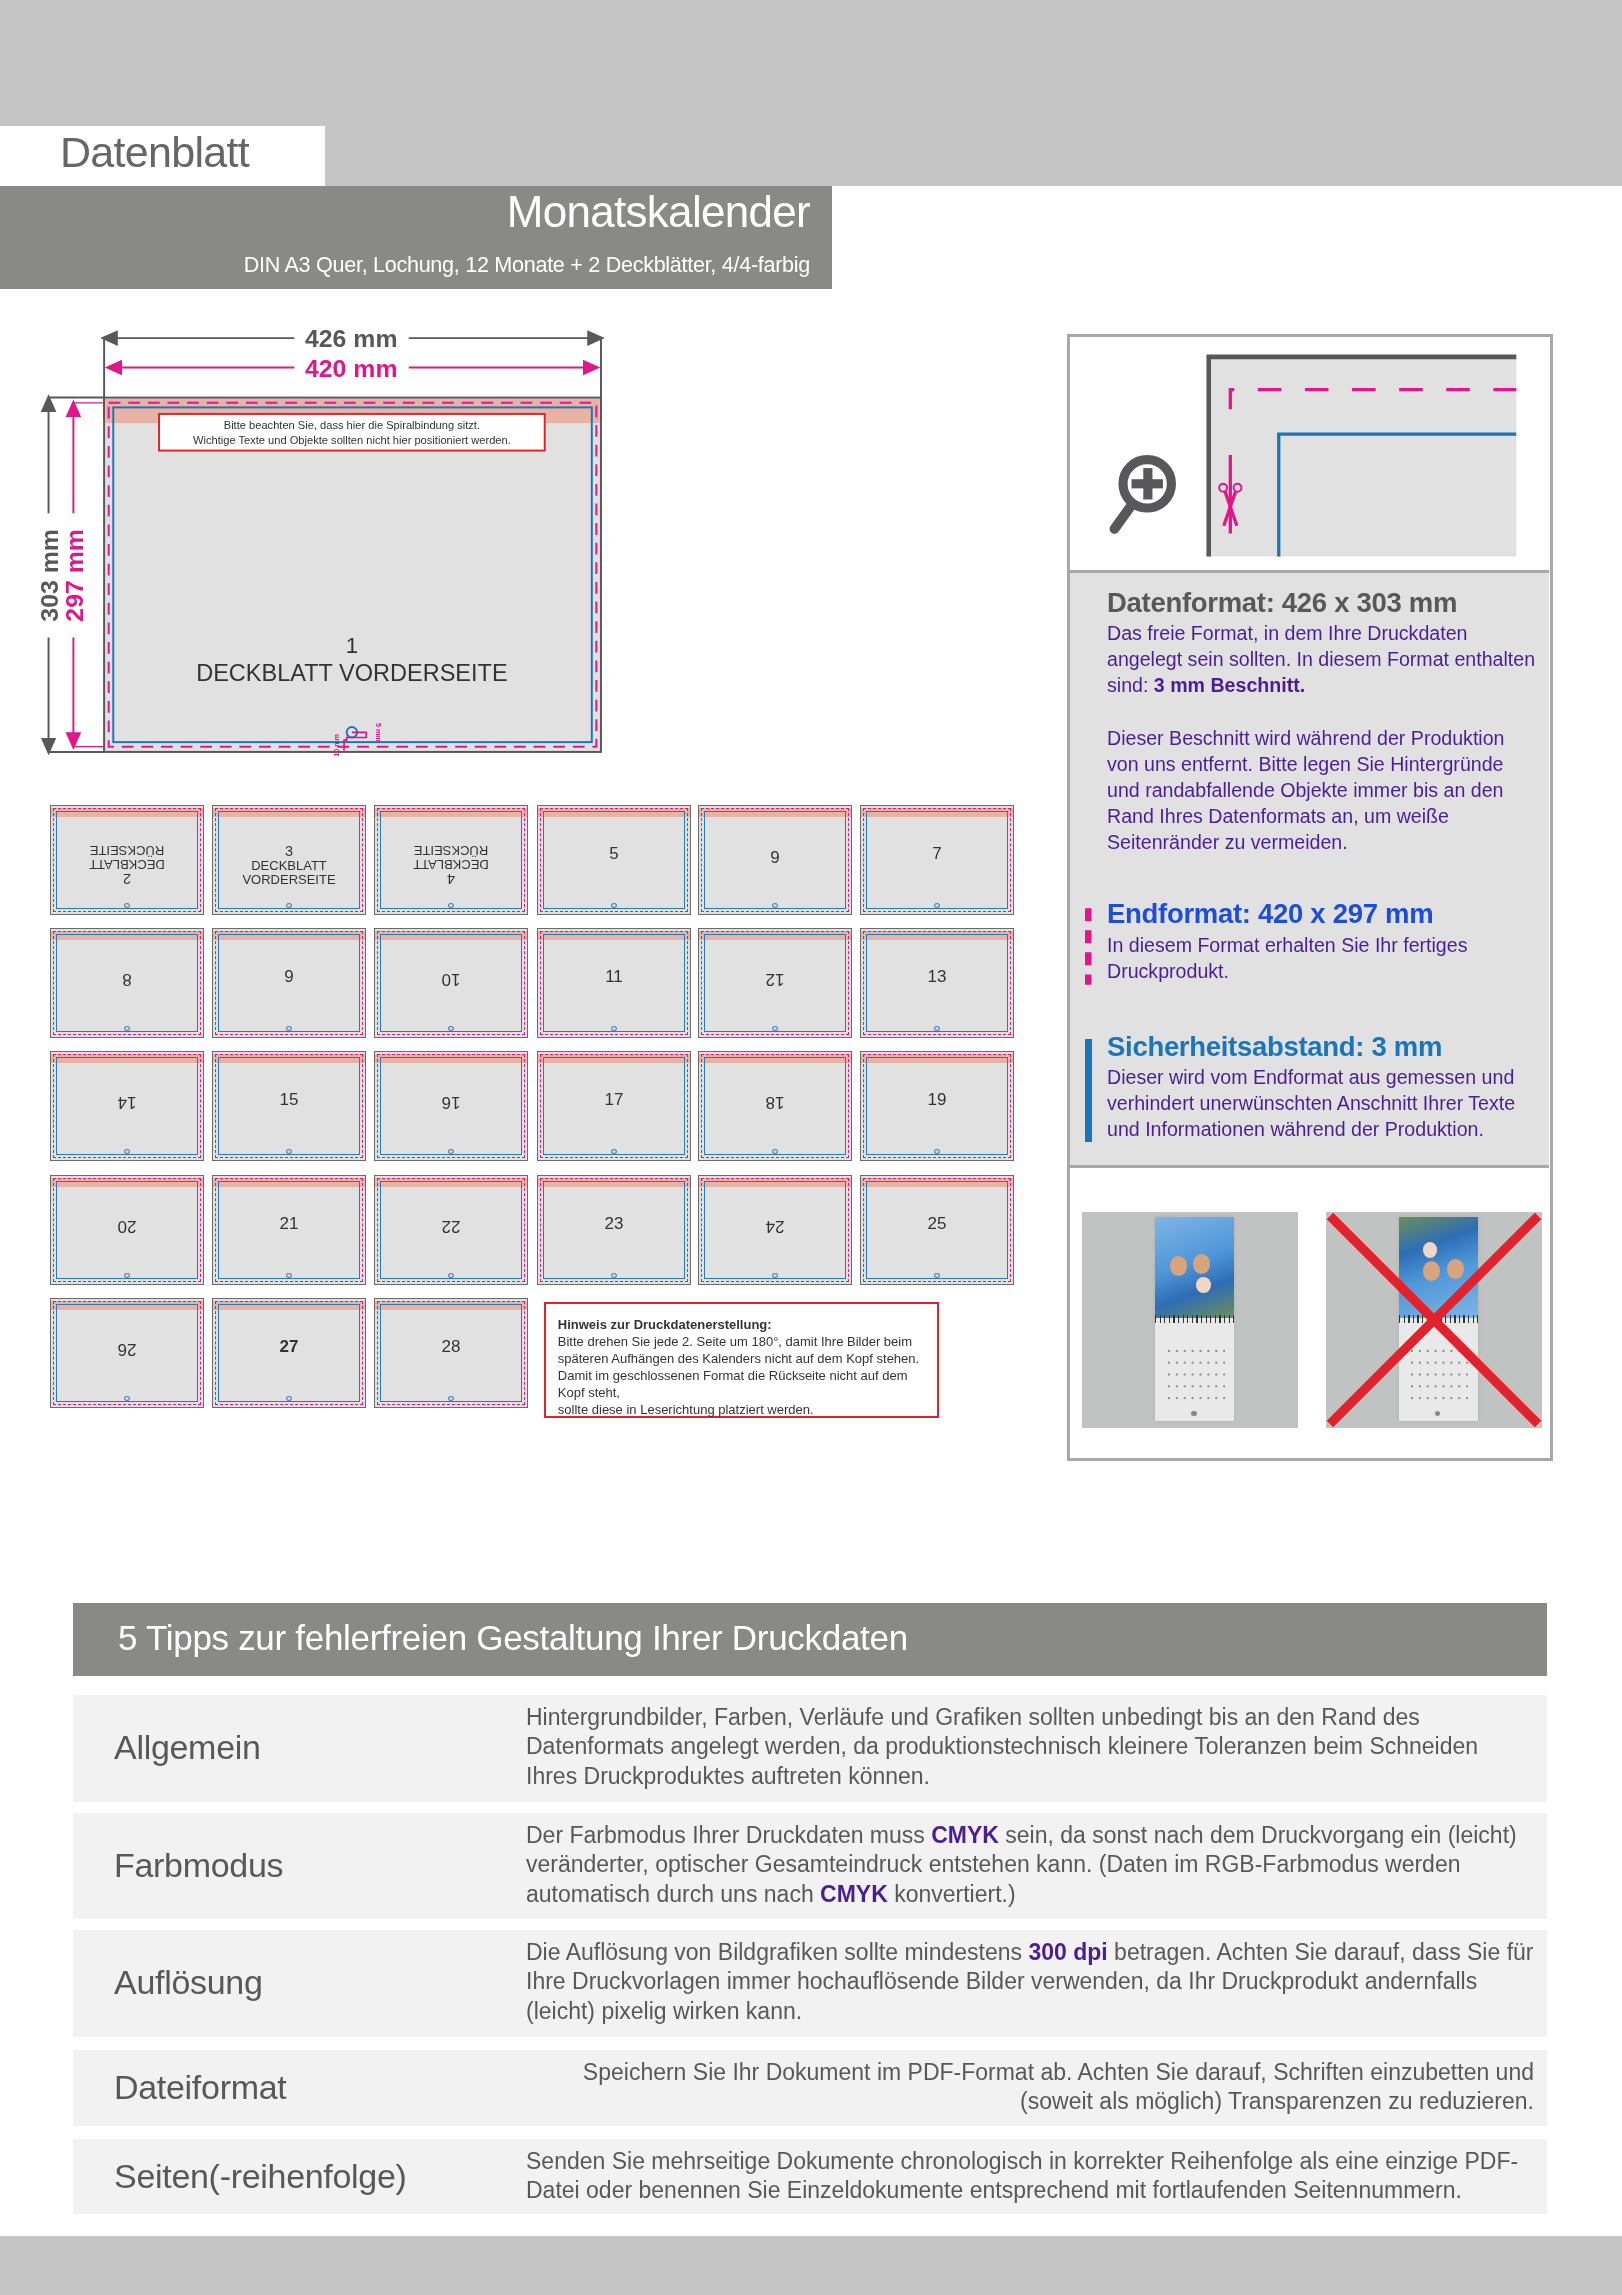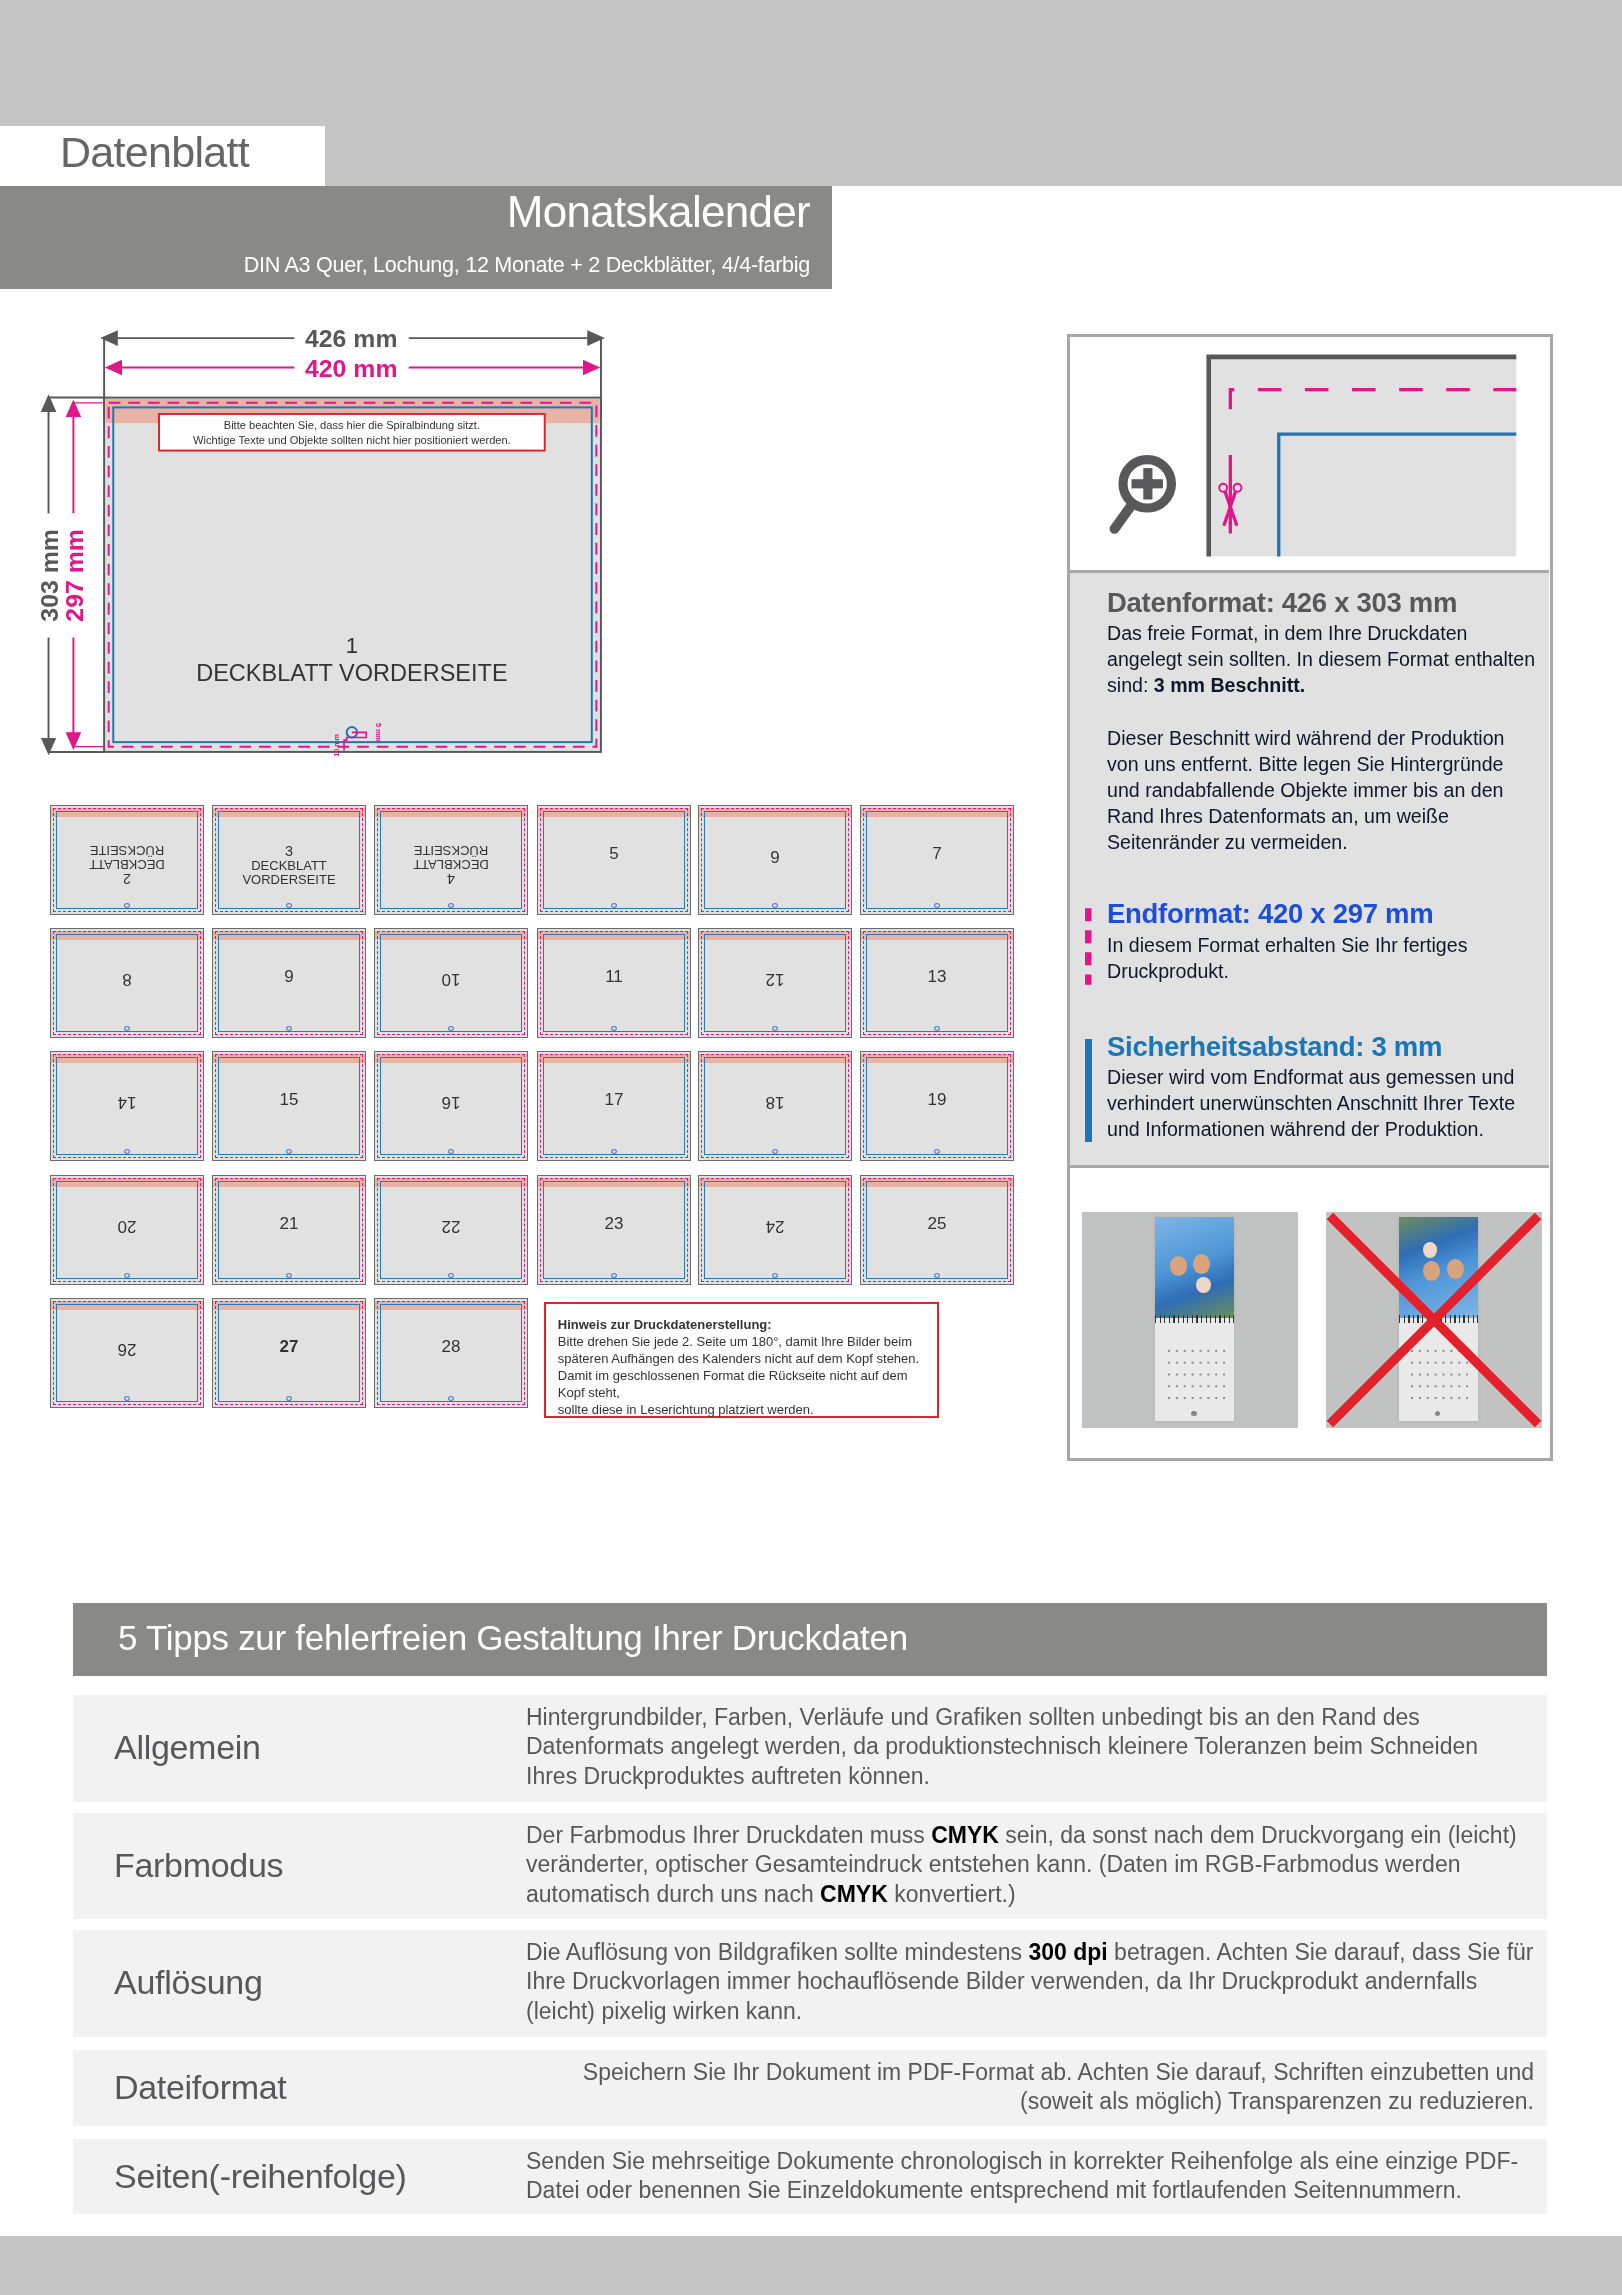--- a/index.html
+++ b/index.html
@@ -31,21 +31,21 @@
   .thumb .hole { position: absolute; left: 50%; bottom: 5.9px; width: 5.2px; height: 5.2px; margin-left: -2.6px; border: 1px solid #2a78bd; border-radius: 50%; background: #e0168a22; }
 
   #note-box { left: 544px; top: 1302px; width: 395px; height: 116px; border: 2.6px solid #e3212a; background: #ffffff; padding: 11.8px 11.8px; font-size: 13px; line-height: 17px; color: #333; }
   #note-box .note-title { font-weight: bold; }
 
   
   #right-panel { left: 1067px; top: 334px; width: 486px; height: 1127px; border: 3.3px solid #a8a8a8; background: #ffffff; }
   #zoom-area { left: 0; top: 0; width: 479px; height: 236px; background: #ffffff; border-bottom: 3.3px solid #a8a8a8; }
   #info-block { left: 0; top: 236px; width: 479px; height: 595px; background: #e1e1e1; border-bottom: 3.3px solid #a8a8a8; }
   .info-head { position: absolute; left: 37px; font-weight: bold; font-size: 27.5px; letter-spacing: -0.3px; white-space: nowrap; }
-  .info-body { position: absolute; left: 37px; width: 432px; font-size: 19.6px; line-height: 26px; color: #0f172a; }
+  .info-body { position: absolute; left: 37px; width: 432px; font-size: 19.6px; line-height: 26px; color: #4c1d95; }
   #info-head-1 { top: 14.4px; color: #58585a; }
   #info-body-1 { top: 47px; }
   #info-body-1b { top: 152px; }
   #info-head-2 { top: 325px; color: #1d4ed8; }
   #info-body-2 { top: 359px; }
   #info-head-3 { top: 458px; color: #1a75b9; }
   #info-body-3 { top: 491px; }
   #mark-endformat { left: 15px; top: 335px; width: 6.5px; height: 77px; }
   #mark-safe { left: 15px; top: 466px; width: 6.5px; height: 103px; background: #1a75b9; }
   #photo-area { left: 0; top: 834px; width: 479px; height: 286px; background: #ffffff; }
@@ -59,21 +59,21 @@
   .cal-grid { position: absolute; left: 9.2px; top: 128px; width: 60px; height: 59px; background-image: radial-gradient(#888 0.7px, transparent 1px); background-size: 7.9px 11.8px; }
   .cal-hole { position: absolute; left: 36px; bottom: 5.2px; width: 5.2px; height: 5.2px; border-radius: 50%; background: #888; }
   #cross-svg { position: absolute; left: 0; top: 0; width: 216px; height: 216px; }
 
   
   #tips-header { left: 73px; top: 1603px; width: 1474px; height: 73px; background: #898a88; }
   #tips-title { left: 118px; top: 1618px; font-size: 35px; color: #ffffff; white-space: nowrap; letter-spacing: -0.3px; }
   .tip-row { position: absolute; left: 73px; width: 1474px; background: #f2f2f2; }
   .tip-label { position: absolute; left: 41px; font-size: 34px; color: #58585a; white-space: nowrap; letter-spacing: -0.3px; }
   .tip-text { position: absolute; left: 453px; width: 1008px; font-size: 23px; line-height: 29.4px; color: #58585a; }
-  .tip-text b { color: #000000; }
+  .tip-text b { color: #4c1d95; }
 
   #bottom-band { left: 0; top: 2236px; width: 1623px; height: 60px; background: #c6c5c6; }
 </style>
 </head>
 <body>
 
 <div class="abs" id="top-band"></div>
 <div class="abs" id="top-band-right"></div>
 <div class="abs" id="datenblatt-box"></div>
 <div class="abs" id="datenblatt-title">Datenblatt</div>

